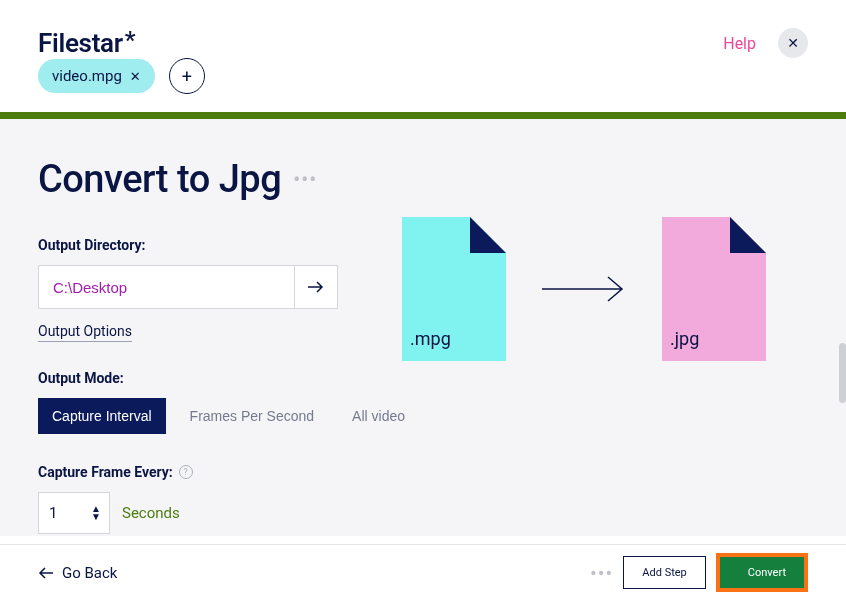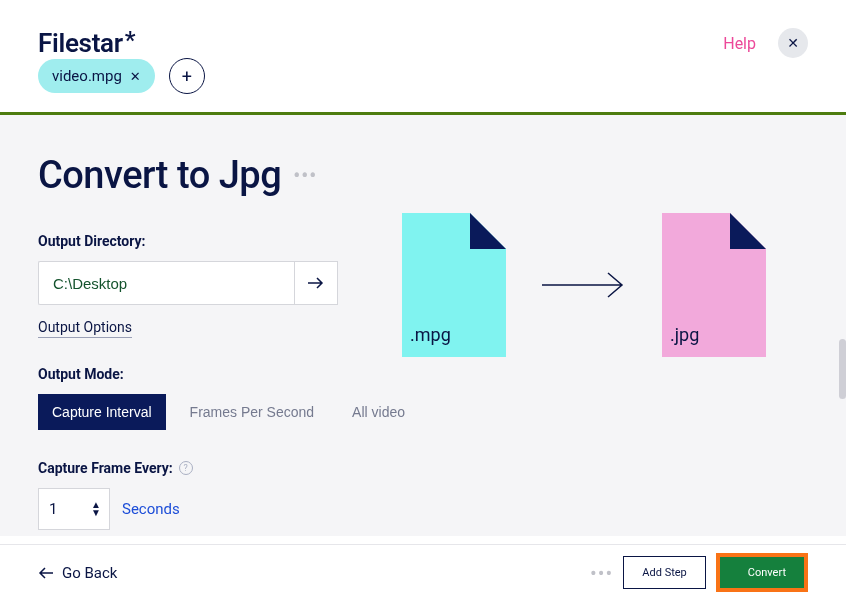--- a/index.html
+++ b/index.html
@@ -84,21 +84,21 @@
       border: 1.5px solid #0a1544;
       display: flex;
       align-items: center;
       justify-content: center;
       color: #0a1544;
       font-size: 18px;
       cursor: pointer;
     }
     .main-area {
       background: #f5f5f7;
-      border-top: 3px solid #4d7c0f;
+      border-top: 7px solid #4d7c0f;
       padding: 38px 38px 20px 38px;
       position: relative;
       height: 424px;
     }
     .scrollbar-thumb {
       position: absolute;
       right: 0;
       top: 224px;
       width: 7px;
       height: 60px;
@@ -131,21 +131,21 @@
       margin-top: 12px;
       width: 300px;
     }
     .dir-input {
       flex: 1;
       border: 1px solid #d5d6db;
       border-right: none;
       background: #fff;
       padding: 11px 14px;
       font-size: 15px;
-      color: #14532d;
+      color: #a21caf;
       border-radius: 2px 0 0 2px;
       height: 44px;
     }
     .dir-btn {
       width: 44px;
       height: 44px;
       border: 1px solid #d5d6db;
       background: #fff;
       display: flex;
       align-items: center;
@@ -228,21 +228,21 @@
       right: 8px;
       display: flex;
       flex-direction: column;
       line-height: 8px;
       font-size: 10px;
       color: #0a1544;
       cursor: pointer;
     }
     .seconds-label {
       font-size: 15px;
-      color: #1d4ed8;
+      color: #4d7c0f;
     }
     .illustration {
       position: absolute;
       right: 80px;
       top: 98px;
       display: flex;
       align-items: center;
       gap: 34px;
     }
     .file-icon {

